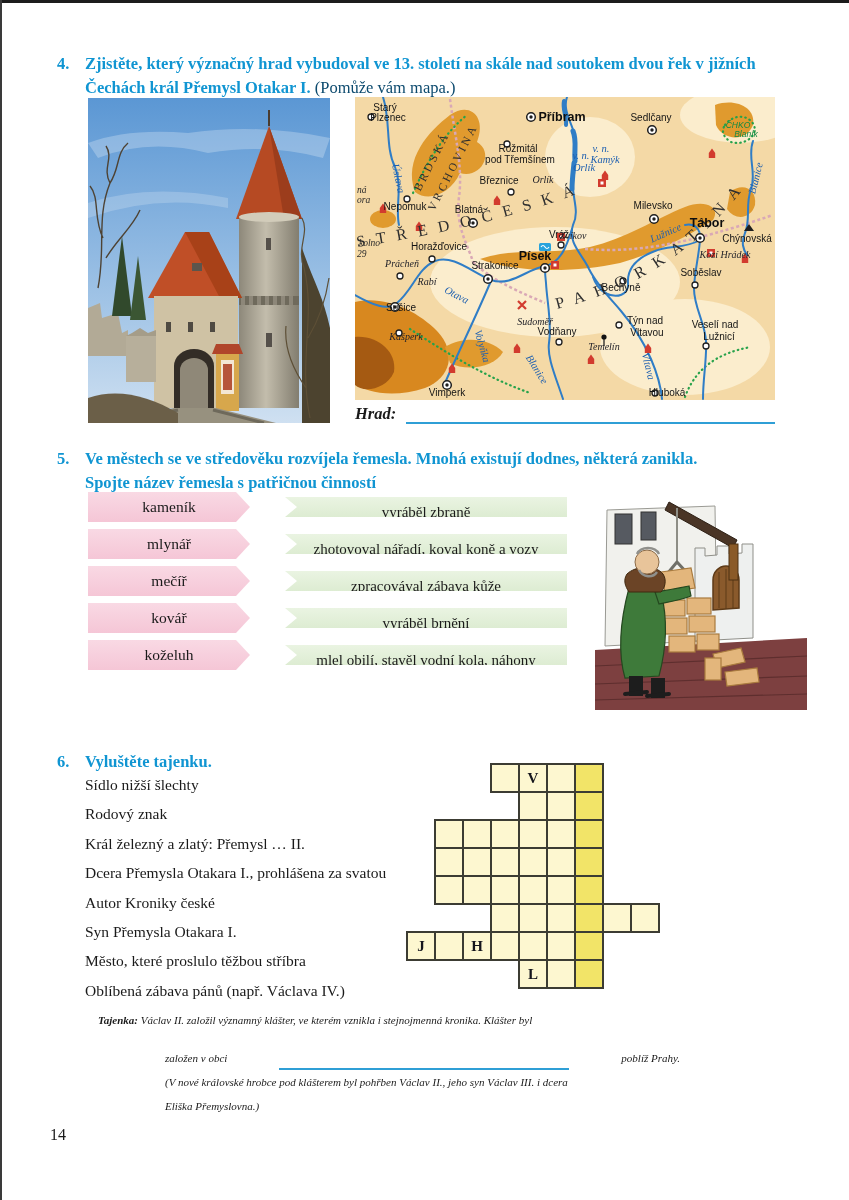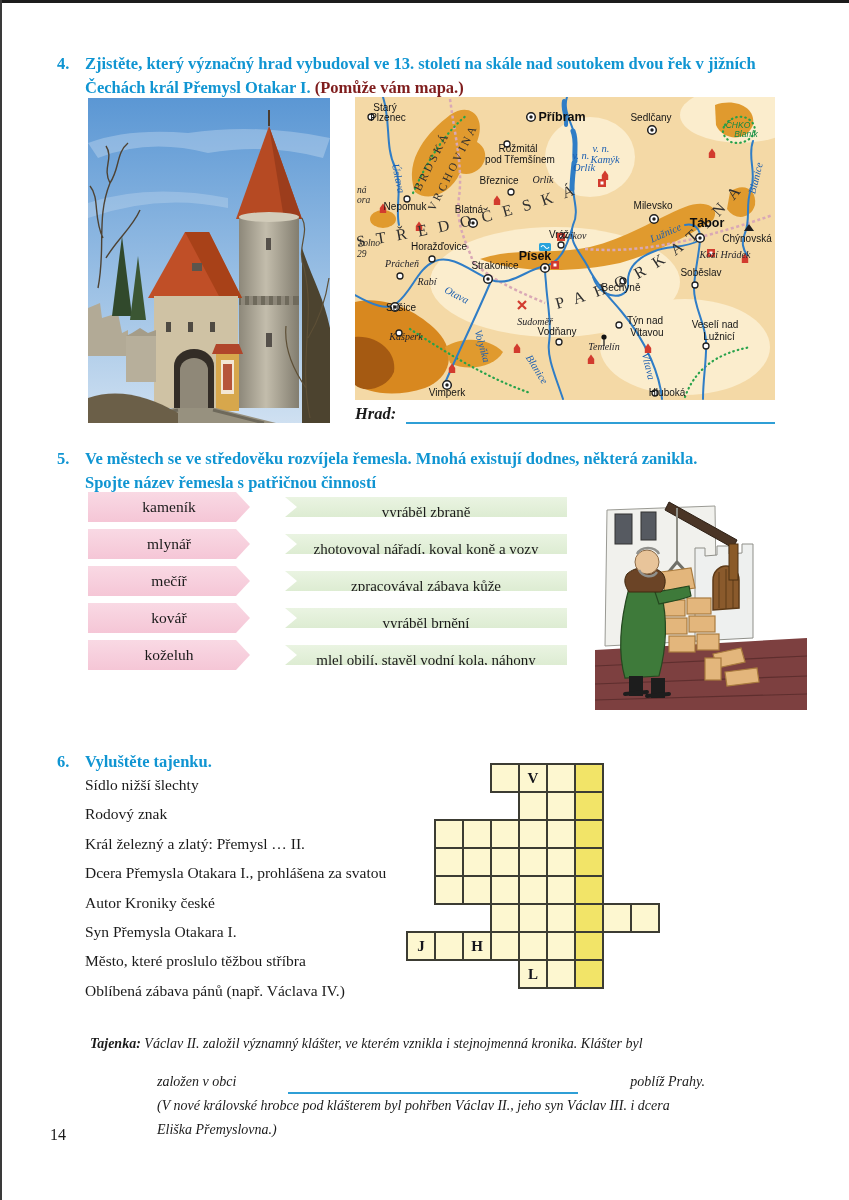--- a/index.html
+++ b/index.html
@@ -5,21 +5,21 @@
   html,body{margin:0;padding:0;background:#ffffff;}
   .page{position:relative;width:849px;height:1200px;background:#fff;overflow:hidden;
         font-family:"Liberation Serif",serif;color:#1a1a1a;}
   .edge-top{position:absolute;left:0;top:0;width:849px;height:3px;background:#1c1c1c;}
   .edge-left{position:absolute;left:0;top:0;width:2px;height:1200px;background:#3a3a3a;}
 
   
   .task-head{position:absolute;font-weight:bold;font-size:16.5px;line-height:24px;}
   .tnum{position:absolute;left:-28px;top:0;color:#1095d2;}
   .blue{color:#1095d2;margin-top:16px;}
-  .blk-reg{color:#7f1d1d;font-weight:bold;}
+  .blk-reg{color:#0c4a6e;font-weight:normal;}
 
   
   .photo{position:absolute;left:88px;top:98px;width:242px;height:325px;}
   .mapbox{position:absolute;left:355px;top:97px;width:420px;height:303px;}
 
   
   .ml-city{font:10px "Liberation Sans",sans-serif;fill:#141414;text-anchor:middle;}
   .ml-cityBig{font:bold 12.5px "Liberation Sans",sans-serif;fill:#0e0e0e;text-anchor:middle;}
   .ml-castle{font:italic 10px "Liberation Serif",serif;fill:#23232a;text-anchor:middle;}
   .ml-river{font:italic 10.5px "Liberation Serif",serif;fill:#1d5fb0;text-anchor:middle;}
@@ -43,21 +43,21 @@
              background:linear-gradient(#eaf4e2,#ddecd2);
              clip-path:polygon(0 0,100% 0,100% 100%,0 100%,12px 50%);}
   .craftsman{position:absolute;left:595px;top:488px;width:212px;height:222px;}
 
   
   .clues{position:absolute;left:85px;top:770px;font-size:15.5px;line-height:29.4px;width:320px;}
   .cw{position:absolute;left:406px;top:763px;}
   .cw-letter{font:bold 15px "Liberation Serif",serif;fill:#15151c;text-anchor:middle;}
 
   
-  .taj{position:absolute;left:90px;top:1008px;width:700px;font-style:italic;font-size:14px;line-height:24px;margin-top:24px;}
+  .taj{position:absolute;left:98px;top:1008px;width:700px;font-style:italic;font-size:11px;line-height:24px;}
   .taj-label{font-weight:bold;}
   .taj-l2{display:flex;align-items:flex-end;margin-top:14px;margin-left:67px;gap:44px;}
   .taj-rule{width:290px;border-bottom:2px solid #2f9fd6;height:16px;margin:0 8px;}
   .taj-note{margin-left:67px;}
 
   .pagenum{position:absolute;left:50px;top:1126px;font-size:16px;}
 </style>
 </head>
 <body>
 

